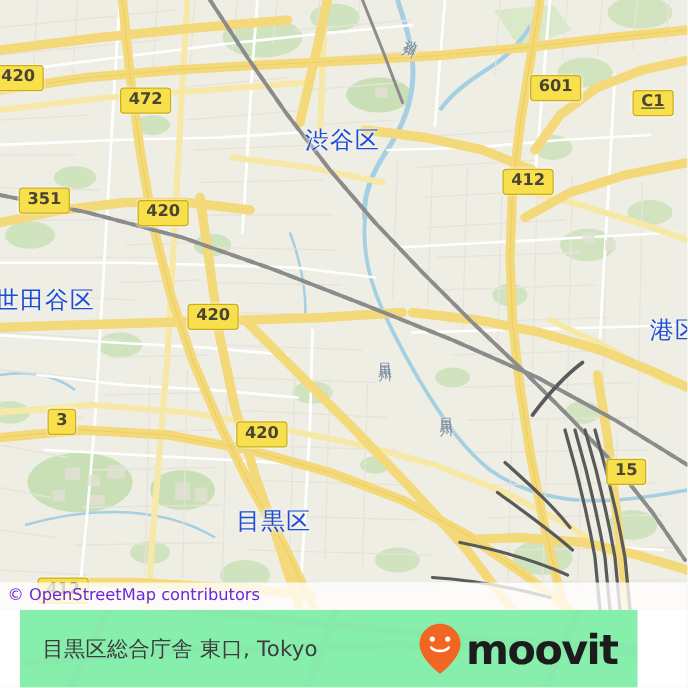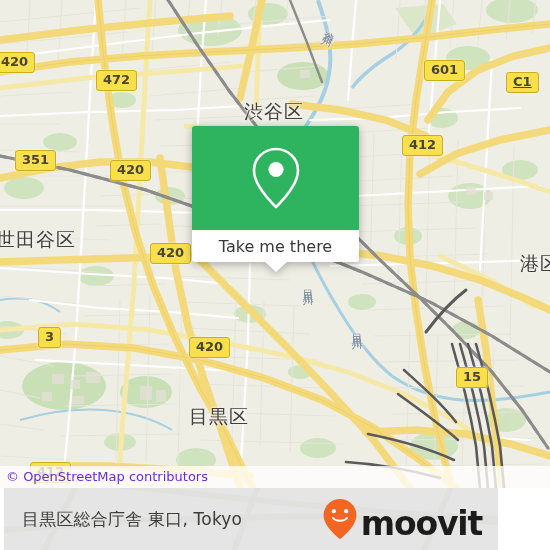--- a/index.html
+++ b/index.html
@@ -22,21 +22,21 @@
   
   .map-label {
     position: absolute;
     color: #6f6f68;
     font-family: "DejaVu Sans", sans-serif;
     white-space: nowrap;
     letter-spacing: 1px;
     text-shadow: 0 0 3px #f3f2ea, 0 0 3px #f3f2ea, 0 0 2px #f3f2ea;
     pointer-events: none;
   }
-  .label-district { font-size: 19px; color: #404040; }
+  .label-district { font-size: 19px; color: #1d4ed8; }
   .label-river {
     font-size: 11px; color: #7d8fa0;
     letter-spacing: 2px;
     writing-mode: vertical-rl;
     text-shadow: 0 0 3px #f1f0e8, 0 0 3px #f1f0e8;
   }
 
   
   .shield {
     position: absolute;
@@ -98,44 +98,44 @@
     margin-left: -12px;
     width: 0; height: 0;
     border-left: 12px solid transparent;
     border-right: 12px solid transparent;
     border-top: 11px solid #ffffff;
   }
 
   
   .footer {
     position: absolute;
-    left: 4px; top: 488px;
+    left: 16px; top: 488px;
     width: 494px; height: 62px;
-    background: #e5e5e5;
+    background: #86efac;
     display: flex; align-items: center; justify-content: space-between;
     padding: 0 16px 0 18px;
     overflow: hidden;
   }
   .footer-ghost {
     position: absolute; left: 0; top: -488px;
     width: 550px; height: 550px;
     opacity: 0.055;
     pointer-events: none;
   }
   .footer-title {
     position: relative;
     font-family: "DejaVu Sans", sans-serif;
     font-size: 17px;
     color: #3c3c3c;
     white-space: nowrap;
     letter-spacing: 0.2px;
   }
   .brand {
     position: relative;
-    display: flex; align-items: flex-end;
+    display: flex; align-items: center;
     gap: 3px;
   }
   .brand-word {
     font-family: "DejaVu Sans", sans-serif;
     font-size: 33px;
     font-weight: bold;
     color: #1c1c1c;
     letter-spacing: -1.2px;
     line-height: 1;
   }
@@ -343,38 +343,26 @@
     <div class="shield" style="left:-6px;top:52px;">420</div>
     <div class="shield" style="left:96px;top:70px;">472</div>
     <div class="shield" style="left:424px;top:60px;">601</div>
     <div class="shield" style="left:506px;top:72px;text-decoration:underline;">C1</div>
     <div class="shield" style="left:402px;top:135px;">412</div>
     <div class="shield" style="left:15px;top:150px;">351</div>
     <div class="shield" style="left:110px;top:160px;">420</div>
     <div class="shield" style="left:150px;top:243px;">420</div>
     <div class="shield" style="left:38px;top:327px;">3</div>
     <div class="shield" style="left:189px;top:337px;">420</div>
-    <div class="shield" style="left:456px;top:367px;">15</div>
+    <div class="shield" style="left:485px;top:367px;">15</div>
     <div class="shield" style="left:30px;top:462px;">412</div>
 
     <div class="attribution">© OpenStreetMap contributors</div>
   </div>
 
-  <div class="popup">
-    <div class="popup-top">
-      <svg width="56" height="66" viewBox="0 0 56 66">
-        <path d="M28 4 C15.8 4 6 13.6 6 25.4 C6 39 22 56 28 62 C34 56 50 39 50 25.4 C50 13.6 40.2 4 28 4 Z" fill="none" stroke="#ffffff" stroke-width="2.6" stroke-linejoin="round"></path>
-        <circle cx="28" cy="24.5" r="7.6" fill="#ffffff"></circle>
-      </svg>
-    </div>
-    <div class="popup-bottom">
-      <span class="cta">Take me there</span>
-      <span class="popup-tail"></span>
-    </div>
-  </div>
 
   <div class="footer">
     <svg class="footer-ghost" viewBox="0 0 550 550" xmlns="http://www.w3.org/2000/svg">
       <g stroke="#9a9a8c" fill="none" stroke-width="6">
         <path d="M0,470 L120,486 L250,500 L380,512 L550,522"></path>
         <path d="M40,550 L80,470 L130,400"></path>
         <path d="M230,550 L260,470 L300,410"></path>
         <path d="M420,550 L450,480 L490,420"></path>
         <path d="M0,530 L140,520 L300,516 L460,520 L550,526"></path>
       </g>

